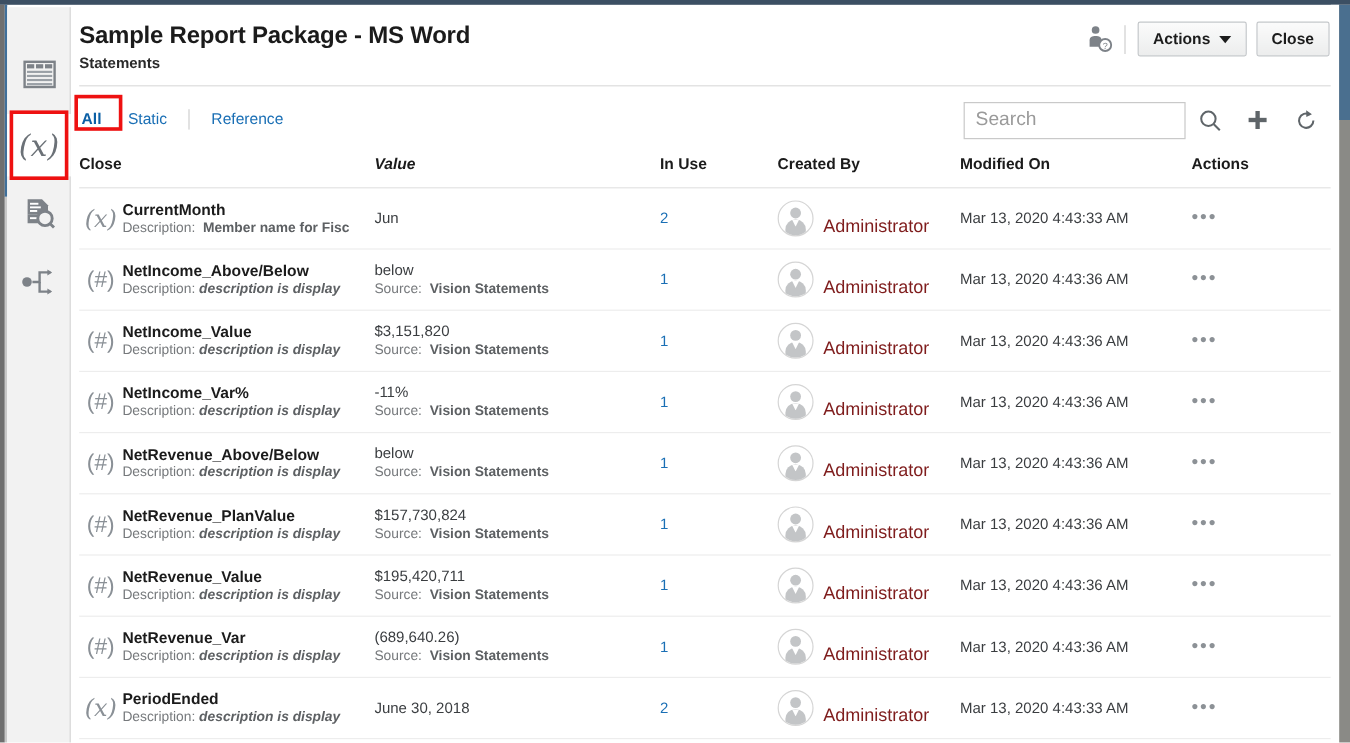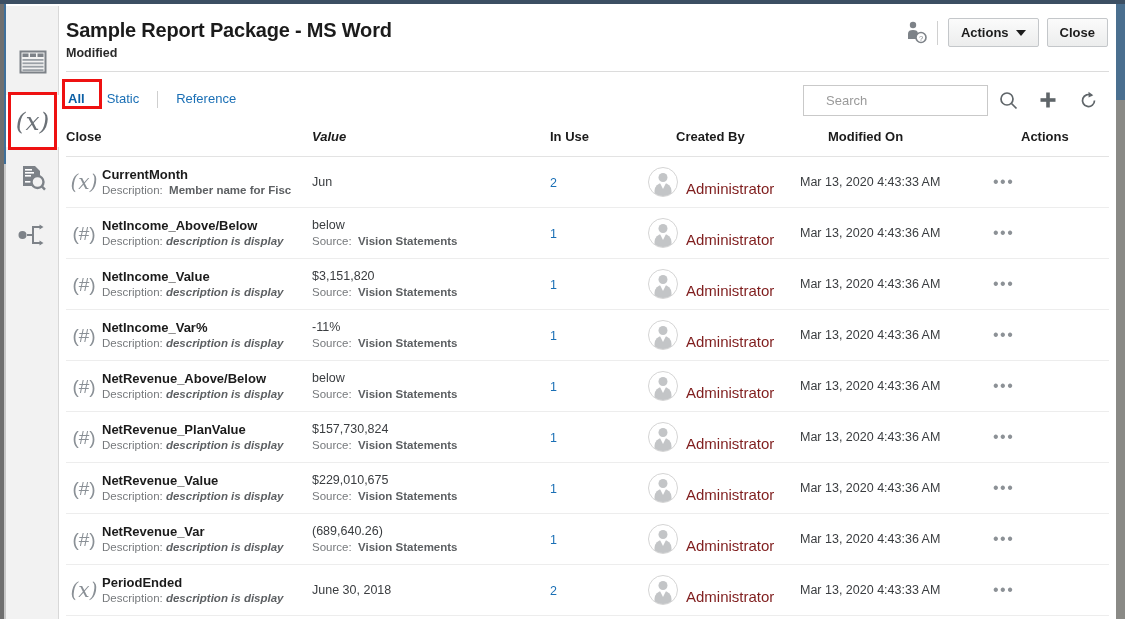--- a/index.html
+++ b/index.html
@@ -122,41 +122,41 @@
   }
 
   .search-wrap {
     position: absolute; right: 1px; top: 13px;
     display: flex; align-items: center; gap: 0;
   }
   .search-input {
     width: 185px; height: 31px;
     border: 1px solid #c9c9c9; background: #ffffff;
     font-family: "Liberation Sans", sans-serif;
-    font-size: 13px; color: #333; padding: 0 22px; outline: none;
+    font-size: 16px; color: #333; padding: 0 9px; outline: none;
   }
   .search-input::placeholder { color: #9a9a9a; }
   .tool-icon {
     width: 40px; height: 32px;
     display: flex; align-items: center; justify-content: center;
     color: #5f6569; cursor: pointer;
   }
 
   
   .tbl { position: absolute; left: 6px; top: 121px; right: 0; bottom: 0; }
   .thead {
     height: 31px; display: flex; align-items: flex-start;
     font-size: 13px; font-weight: bold; color: #1b1b1b;
     border-bottom: 1px solid #e3e3e3;
   }
   .thead > div { padding-top: 3px; }
   .c-name   { width: 246px; flex: none; }
   .c-value  { width: 238px; flex: none; font-style: italic; }
   .c-inuse  { width: 98px;  flex: none; }
-  .c-by     { width: 152px; flex: none; margin-left: 28px; }
+  .c-by     { width: 152px; flex: none; }
   .c-mod    { width: 193px; flex: none; }
   .c-act    { width: 120px; flex: none; }
 
   .trow {
     height: 51px; display: flex; align-items: center;
     border-bottom: 1px solid #ededed;
   }
   .cell-name {
     width: 246px; flex: none; display: flex; align-items: center;
     overflow: hidden; white-space: nowrap;
@@ -278,21 +278,21 @@
       </span>
     </div>
 
     <div style="position:absolute;left:2px;top:86px;width:49px;height:58px;border:3px solid #ee1111;"></div>
   </div>
 
   <div class="panel">
 
     <div class="hdr">
       <div class="hdr-title">Sample Report Package - MS Word</div>
-      <div class="hdr-sub">Modified</div>
+      <div class="hdr-sub">Statements</div>
 
       <div class="hdr-actions">
         <span class="icon-user-badge">
           <svg width="22" height="24" viewBox="0 0 22 24" fill="none">
             <circle cx="8" cy="4" r="3.2" fill="#7d8288"></circle>
             <path d="M3 18 V12.5 C3 10 5 9 8 9 C11 9 13 10 13 12.5 V18 Z" fill="#7d8288"></path>
             <circle cx="16" cy="16.5" r="5" fill="#ffffff" stroke="#7d8288" stroke-width="1.6"></circle>
             <text x="16" y="20" font-size="7.5" fill="#7d8288" text-anchor="middle" font-family="Liberation Sans, sans-serif">?</text>
           </svg>
         </span>
@@ -496,21 +496,21 @@
           </div>
           <div class="trow">
             <div class="cell-name">
               <span class="varicon hash">(#)</span>
               <span class="name-block">
                 <div class="name-main">NetRevenue_Value</div>
                 <div class="name-desc"><span>Description:</span> <i>description is display</i></div>
               </span>
             </div>
             <div class="cell-value">
-              <div>$229,010,675</div>
+              <div>$195,420,711</div>
               <div class="val-src"><span>Source:</span>&nbsp; <b>Vision Statements</b></div>
             </div>
             <div class="cell-inuse"><a class="link" href="#">1</a></div>
             <div class="cell-by">
               <span class="avatar">
                 <span class="head"></span>
                 <span class="body"></span>
                 <span class="notch"></span>
               </span>
               <span>Administrator</span>

